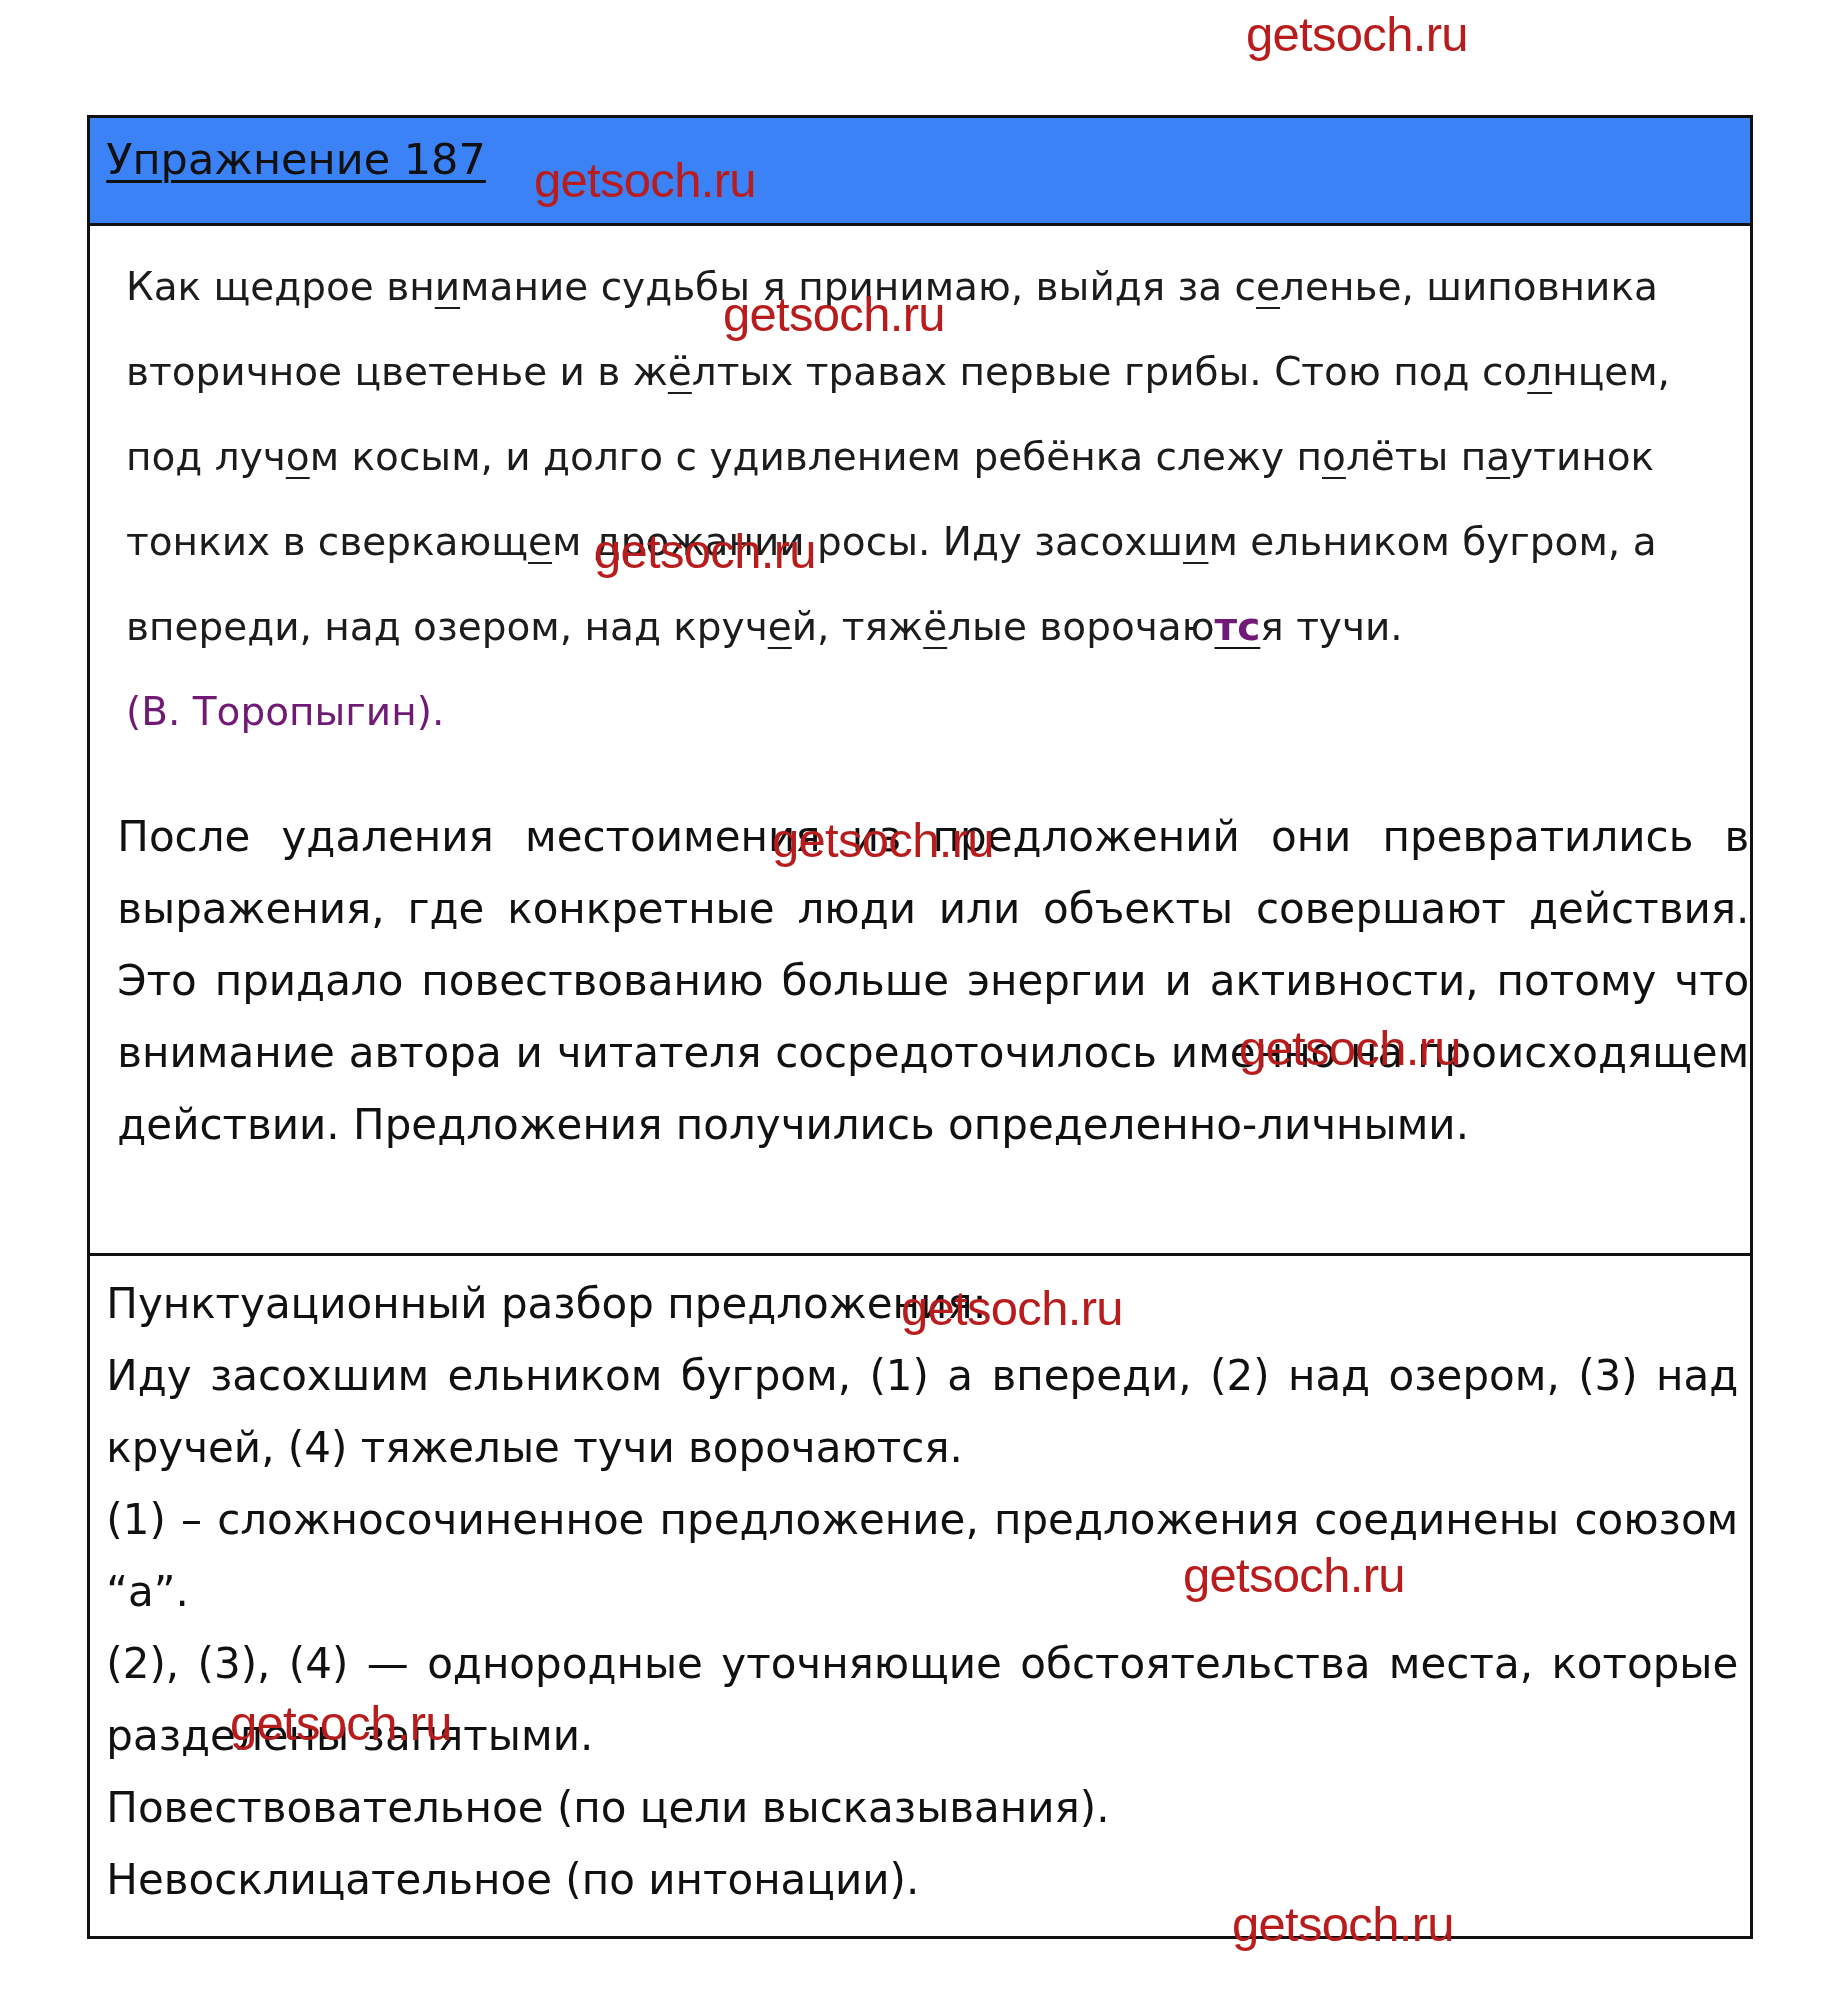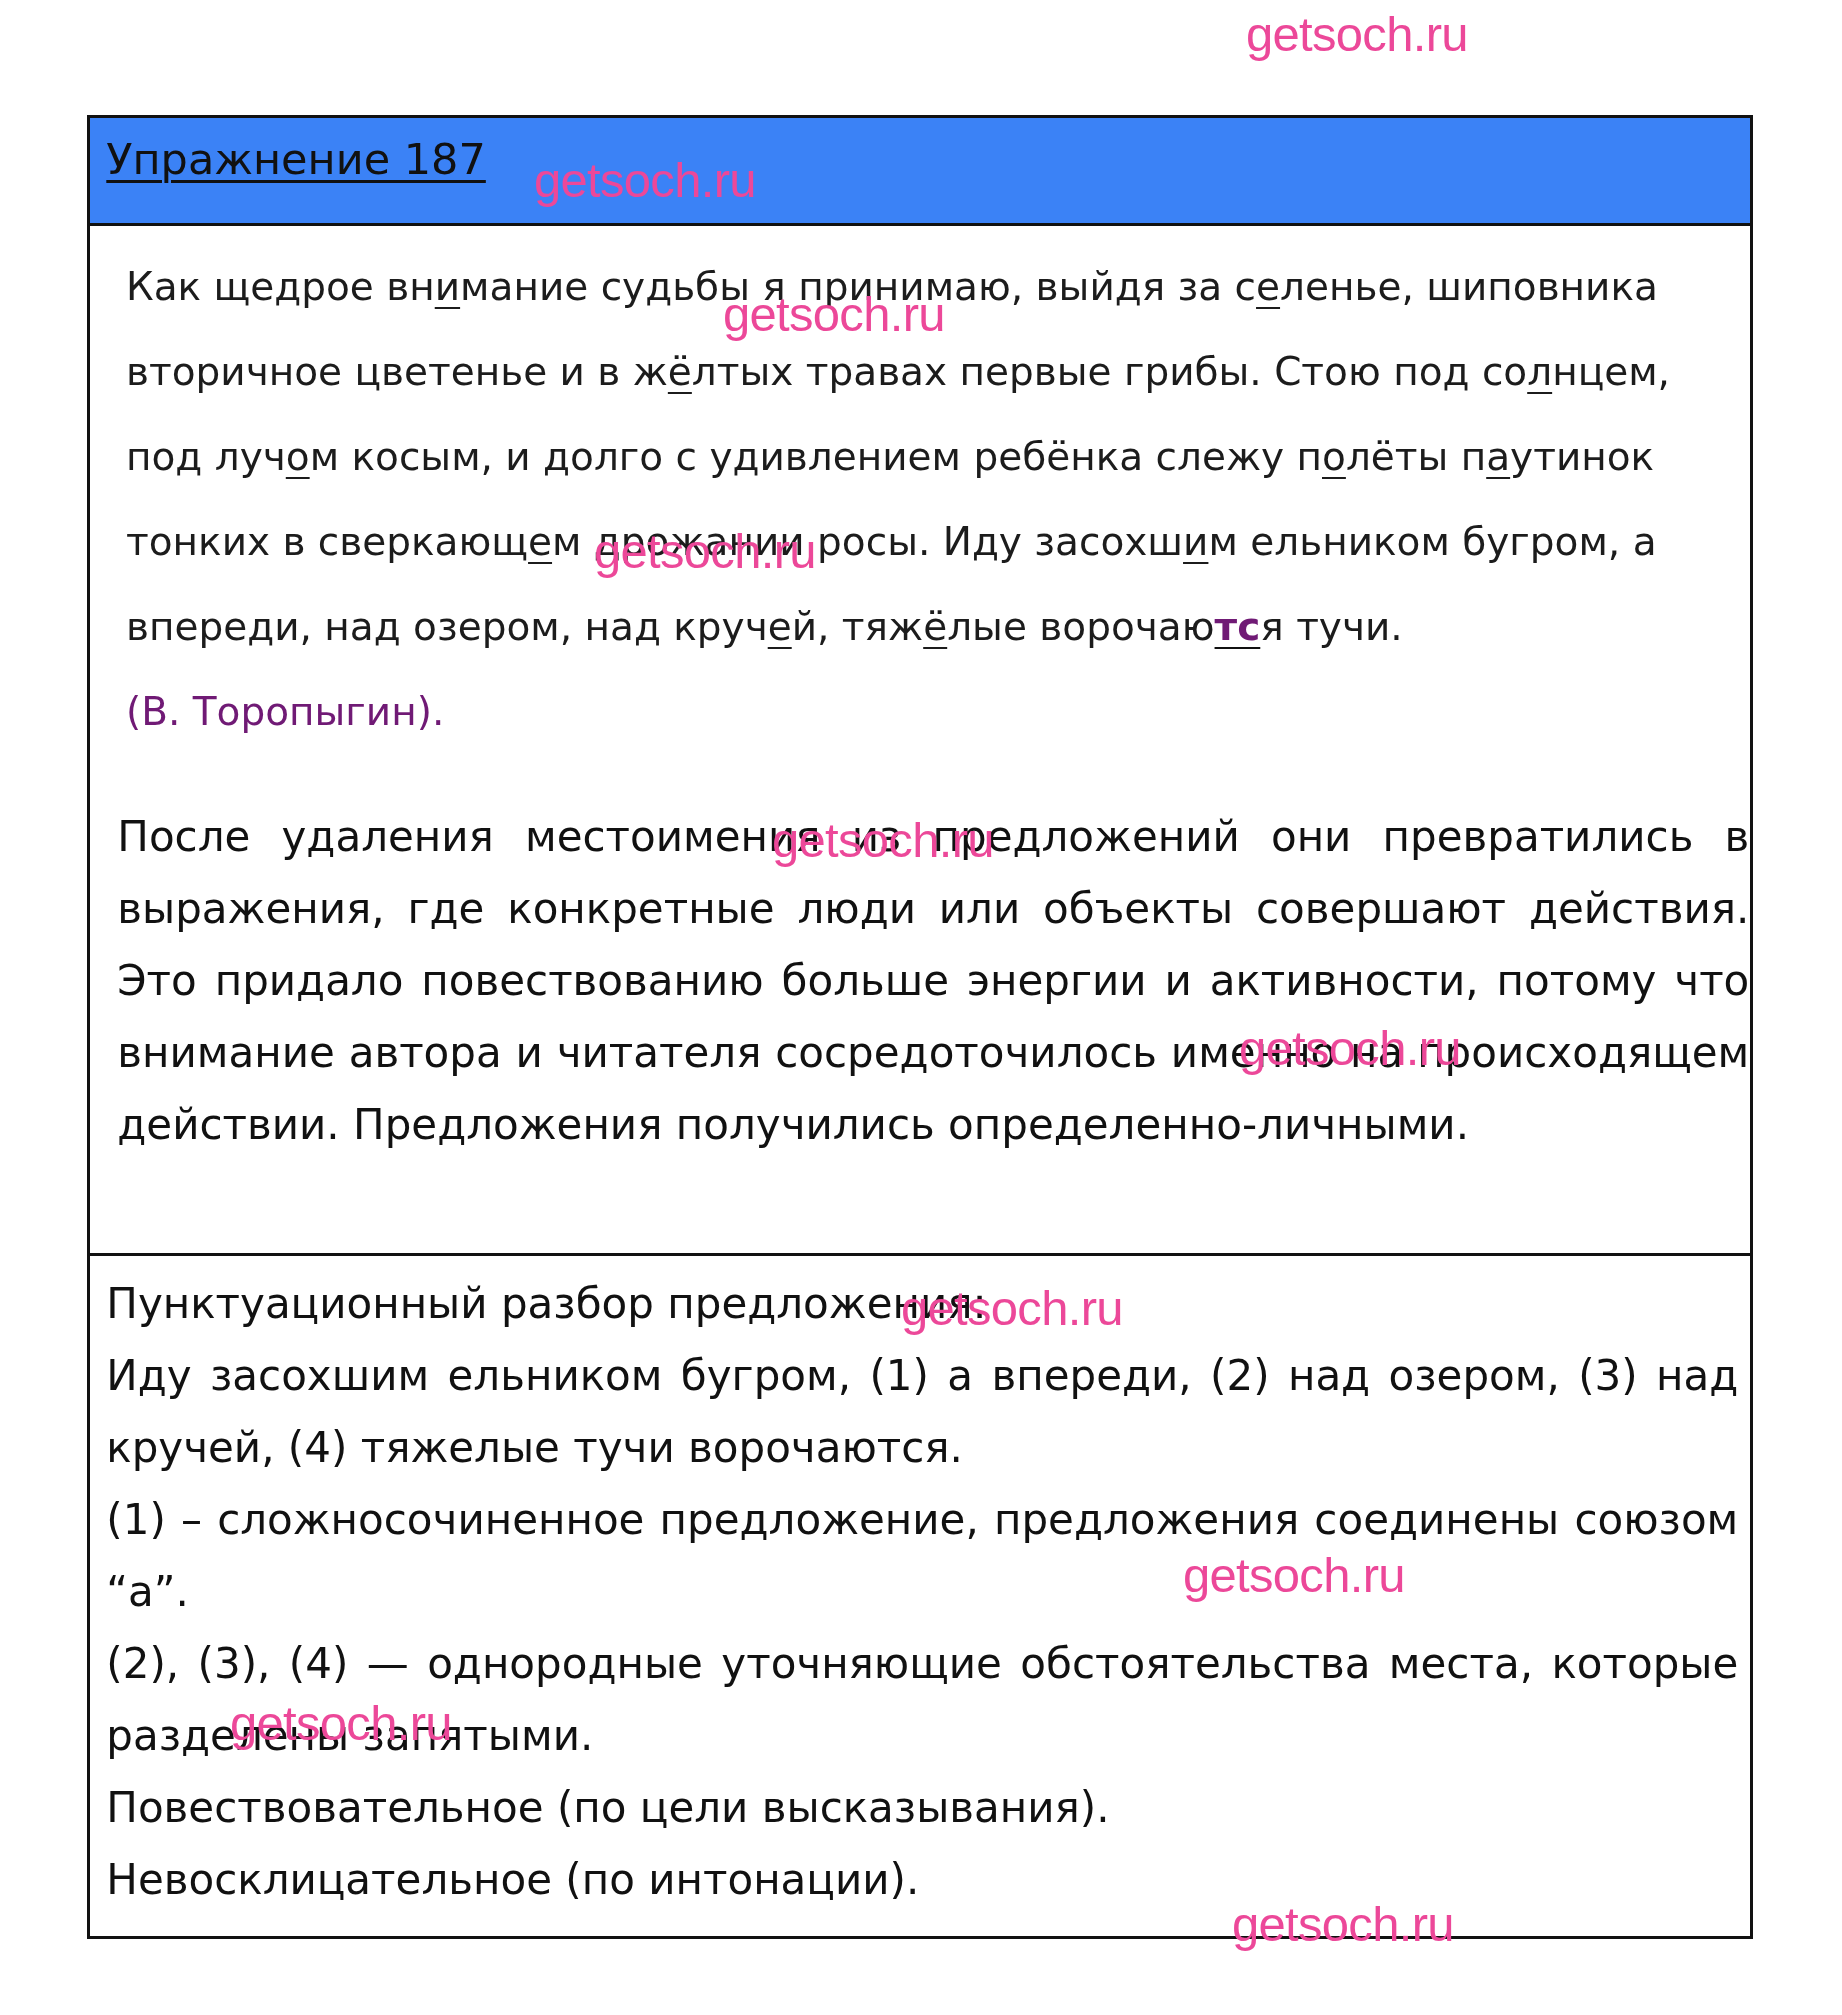--- a/index.html
+++ b/index.html
@@ -1,18 +1,18 @@
 <!DOCTYPE html>
 <html style="font-size:12px"><head>
 <meta charset="utf-8">
 <style>
   html, body { margin: 0; padding: 0; background: #ffffff; }
   body { width: 1843px; height: 2015px; position: relative; overflow: hidden;
          font-family: "DejaVu Sans", sans-serif; color: #111; }
-  .wm { position: absolute; color: #ec4899; font-family: "Liberation Sans", sans-serif;
+  .wm { position: absolute; color: #b91c1c; font-family: "Liberation Sans", sans-serif;
         font-size: 49px; letter-spacing: -0.7px; pointer-events: none; z-index: 5; }
   .frame { position: absolute; left: 87px; top: 115px; width: 1666px; height: 1824px;
            border: 3px solid #111; box-sizing: border-box; }
   .header { position: absolute; left: 0; top: 0; right: 0; height: 108px; background: #3b82f6;
             border-bottom: 3px solid #111; box-sizing: border-box; }
   .title { position: absolute; left: 16.3px; top: 16.3px; font-size: 43px; text-decoration: underline;
            text-decoration-thickness: 3px; text-underline-offset: 6px; color: #111; }
   .passage { position: absolute; left: 36px; top: 126px; width: 1614px; font-size: 39px;
              line-height: 85px; color: #1c1c1c; font-family: "DejaVu Sans", sans-serif; }
   .passage .line { white-space: nowrap; }

